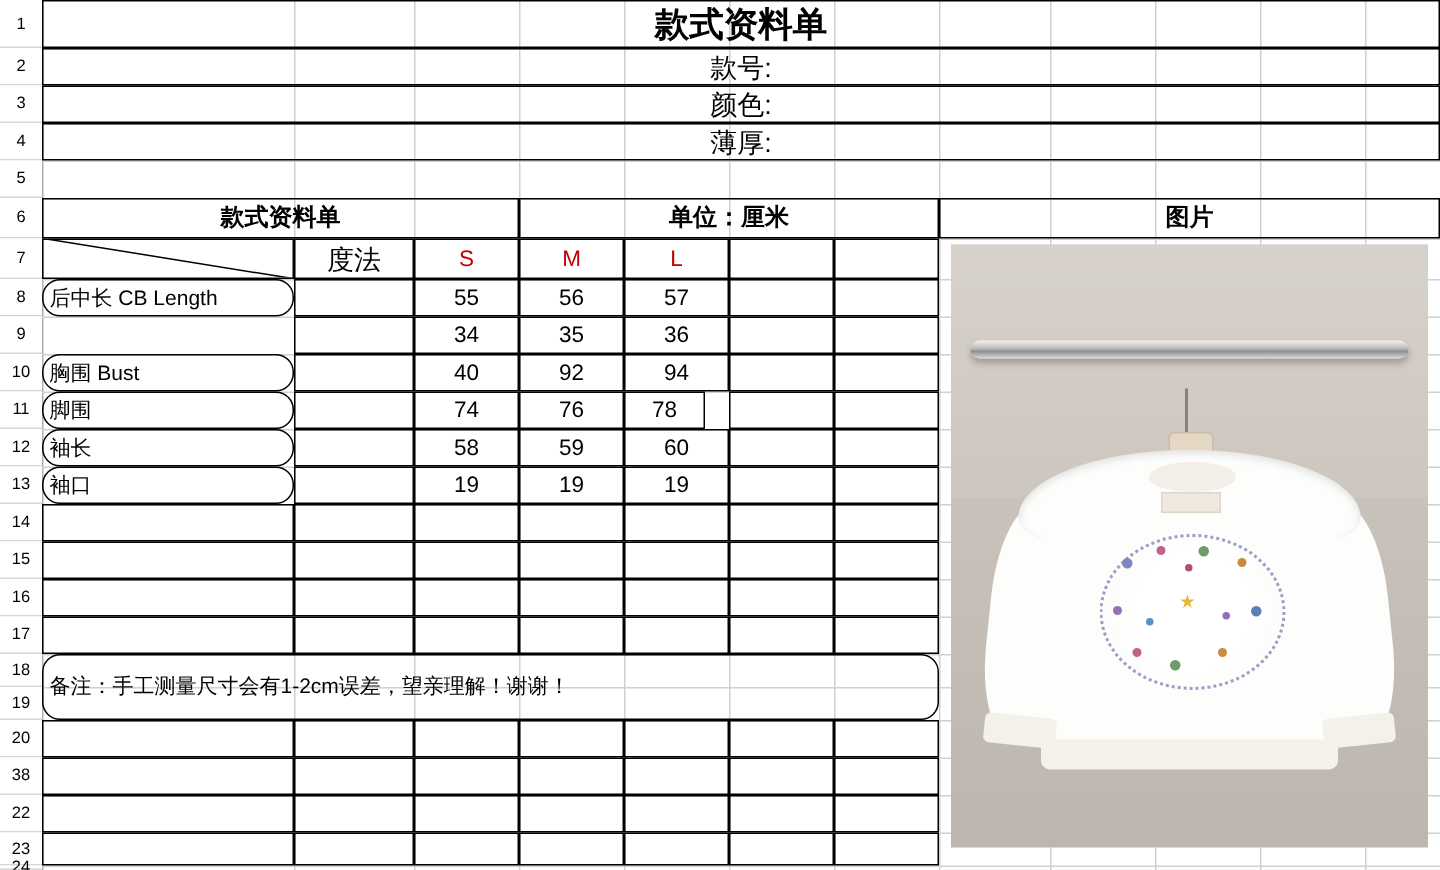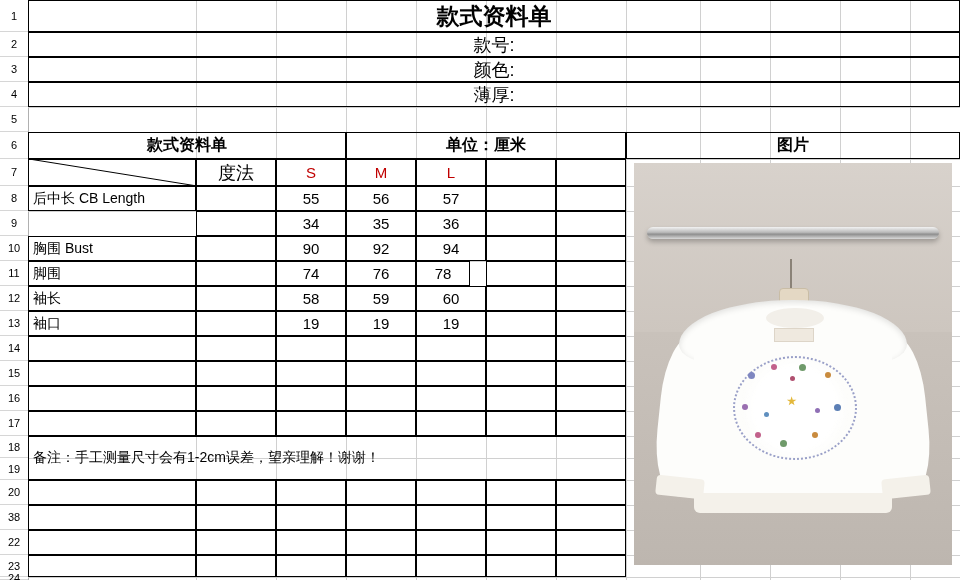--- a/index.html
+++ b/index.html
@@ -19,21 +19,21 @@
     font-size:11px;color:#000;border-bottom:1px solid #d6d6d6;background:#fff;
     box-sizing:border-box;
   }
 
   .grid{position:absolute;left:28px;top:0;width:932px;height:580px;}
   .hline{position:absolute;left:0;height:1px;background:#d0d0d0;}
   .vline{position:absolute;top:0;width:1px;background:#d0d0d0;}
 
   .cell{position:absolute;box-sizing:border-box;display:flex;align-items:center;overflow:hidden;}
   .c-center{justify-content:center;}
-  .c-left{justify-content:flex-start;padding-left:4px;}
+  .c-left{justify-content:flex-start;padding-left:4px;border-radius:12px;}
   .bx{border:1px solid #000;}
 
   .title{font-size:23px;font-weight:bold;font-family:"DejaVu Serif","Liberation Serif",serif;}
   .hdr{font-size:16px;font-weight:bold;}
   .lbl{font-size:18px;}
   .sz{font-size:15px;color:#c00000;}
   .num{font-size:15px;}
   .rowlbl{font-size:14px;}
   .note{font-size:14px;}
 
@@ -165,21 +165,21 @@
 
     <div class="cell bx" style="left:168px;top:211px;width:80px;height:25px"></div>
     <div class="cell c-center bx num" style="left:248px;top:211px;width:70px;height:25px">34</div>
     <div class="cell c-center bx num" style="left:318px;top:211px;width:70px;height:25px">35</div>
     <div class="cell c-center bx num" style="left:388px;top:211px;width:70px;height:25px">36</div>
     <div class="cell bx" style="left:458px;top:211px;width:70px;height:25px"></div>
     <div class="cell bx" style="left:528px;top:211px;width:70px;height:25px"></div>
 
     <div class="cell c-left bx rowlbl" style="left:0;top:236px;width:168px;height:25px">胸围 Bust</div>
     <div class="cell bx" style="left:168px;top:236px;width:80px;height:25px"></div>
-    <div class="cell c-center bx num" style="left:248px;top:236px;width:70px;height:25px">90</div>
+    <div class="cell c-center bx num" style="left:248px;top:236px;width:70px;height:25px">40</div>
     <div class="cell c-center bx num" style="left:318px;top:236px;width:70px;height:25px">92</div>
     <div class="cell c-center bx num" style="left:388px;top:236px;width:70px;height:25px">94</div>
     <div class="cell bx" style="left:458px;top:236px;width:70px;height:25px"></div>
     <div class="cell bx" style="left:528px;top:236px;width:70px;height:25px"></div>
 
     <div class="cell c-left bx rowlbl" style="left:0;top:261px;width:168px;height:25px">脚围</div>
     <div class="cell bx" style="left:168px;top:261px;width:80px;height:25px"></div>
     <div class="cell c-center bx num" style="left:248px;top:261px;width:70px;height:25px">74</div>
     <div class="cell c-center bx num" style="left:318px;top:261px;width:70px;height:25px">76</div>
     <div class="cell c-center bx num" style="left:388px;top:261px;width:54px;height:25px">78</div>

